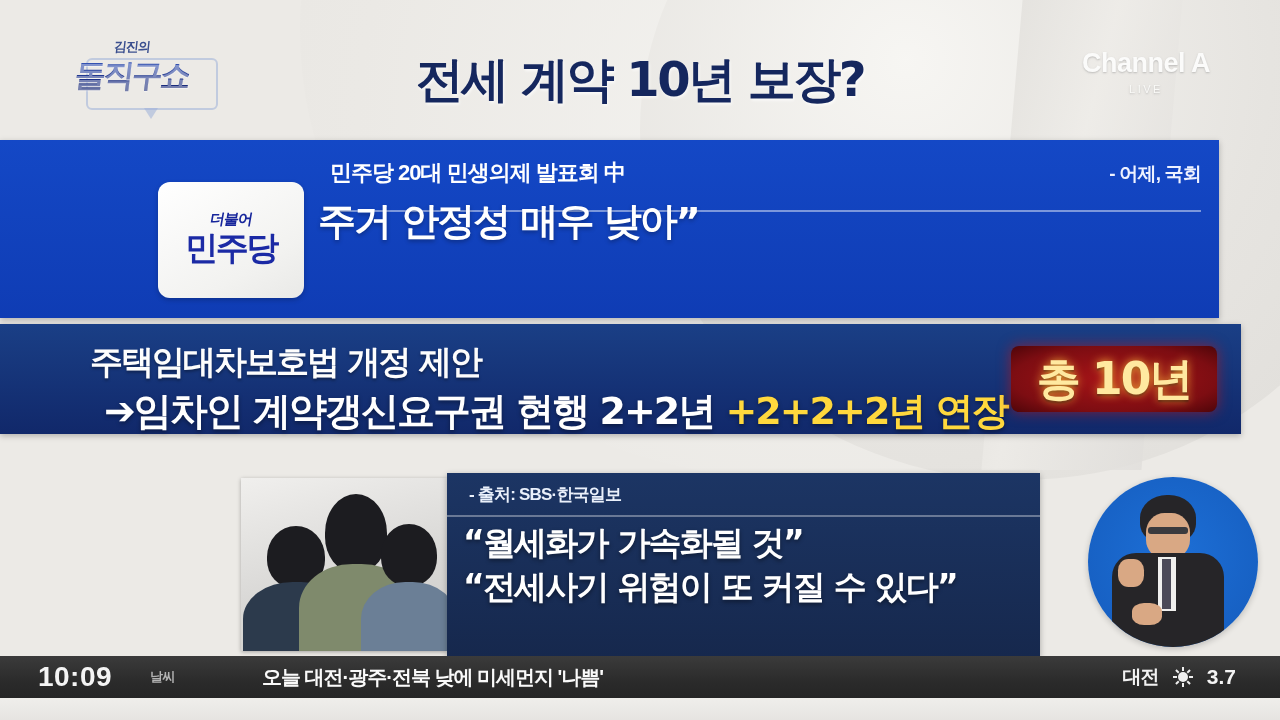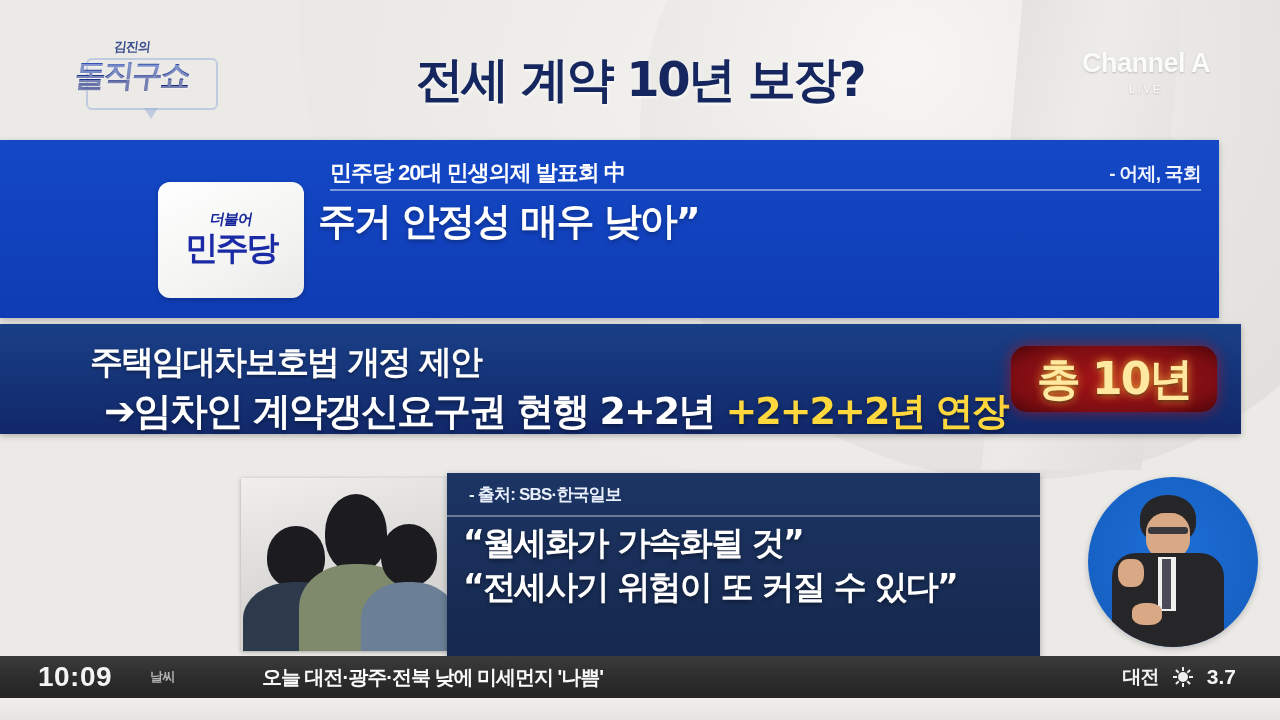--- a/index.html
+++ b/index.html
@@ -93,21 +93,21 @@
     font-size:15px; font-weight:bold; color:#16259b; letter-spacing:-1px;
     transform:skewX(-10deg); margin-bottom:-3px;
   }
   .party-main {
     font-size:33px; font-weight:bold; color:#1b2aa5; letter-spacing:-2.5px;
     font-family:"DejaVu Sans",sans-serif;
   }
   .src-line {
     position:absolute; left:330px; top:18px; right:18px;
     display:flex; align-items:baseline; justify-content:space-between;
-    padding-bottom:1px; border-bottom:2px solid rgba(255,255,255,.45);
+    padding-bottom:22px; border-bottom:2px solid rgba(255,255,255,.45);
   }
   .src-left {
     font-size:22px; font-weight:bold; color:#ffffff; letter-spacing:-1px;
   }
   .src-right {
     font-size:19px; font-weight:bold; color:#eef2ff; letter-spacing:-.8px;
   }
   .q1 {
     position:absolute; left:318px; top:56px; right:14px;
     font-size:38px; font-weight:bold; color:#ffffff; letter-spacing:-2px;
@@ -131,21 +131,21 @@
     position:absolute; left:104px; top:62px;
     font-size:38px; font-weight:bold; letter-spacing:-2px; white-space:nowrap;
     text-shadow:0 2px 4px rgba(0,0,0,.4);
     font-family:"DejaVu Sans",sans-serif;
   }
   .b2-l2 .w { color:#ffffff; }
   .b2-l2 .y { color:#ffd83d; }
   .total-box {
     position:absolute; right:24px; top:22px; width:206px; height:66px;
     background:radial-gradient(ellipse at 50% 50%, #a81418 0%, #7d0d12 70%, #4e0509 100%);
-    border-radius:16px; display:flex; align-items:center; justify-content:center;
+    border-radius:8px; display:flex; align-items:center; justify-content:center;
     box-shadow:0 0 14px rgba(190,20,25,.65);
     margin-left:24px;
   }
   .total-box span {
     font-size:44px; font-weight:bold; color:#ffe9a0; letter-spacing:-2px;
     text-shadow:0 0 10px rgba(255,190,60,.9), 0 2px 2px rgba(0,0,0,.5);
     font-family:"DejaVu Sans",sans-serif;
   }
 
   

